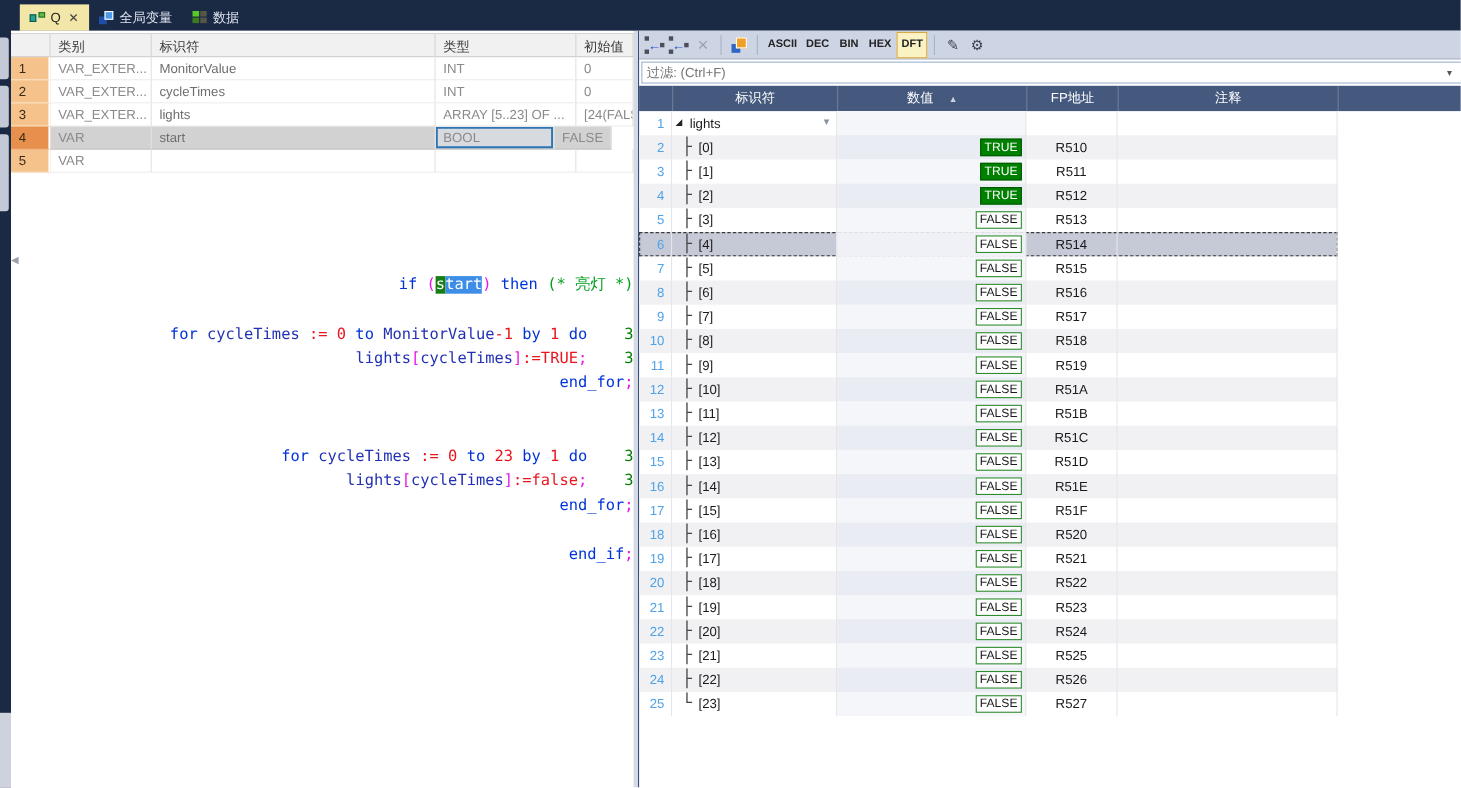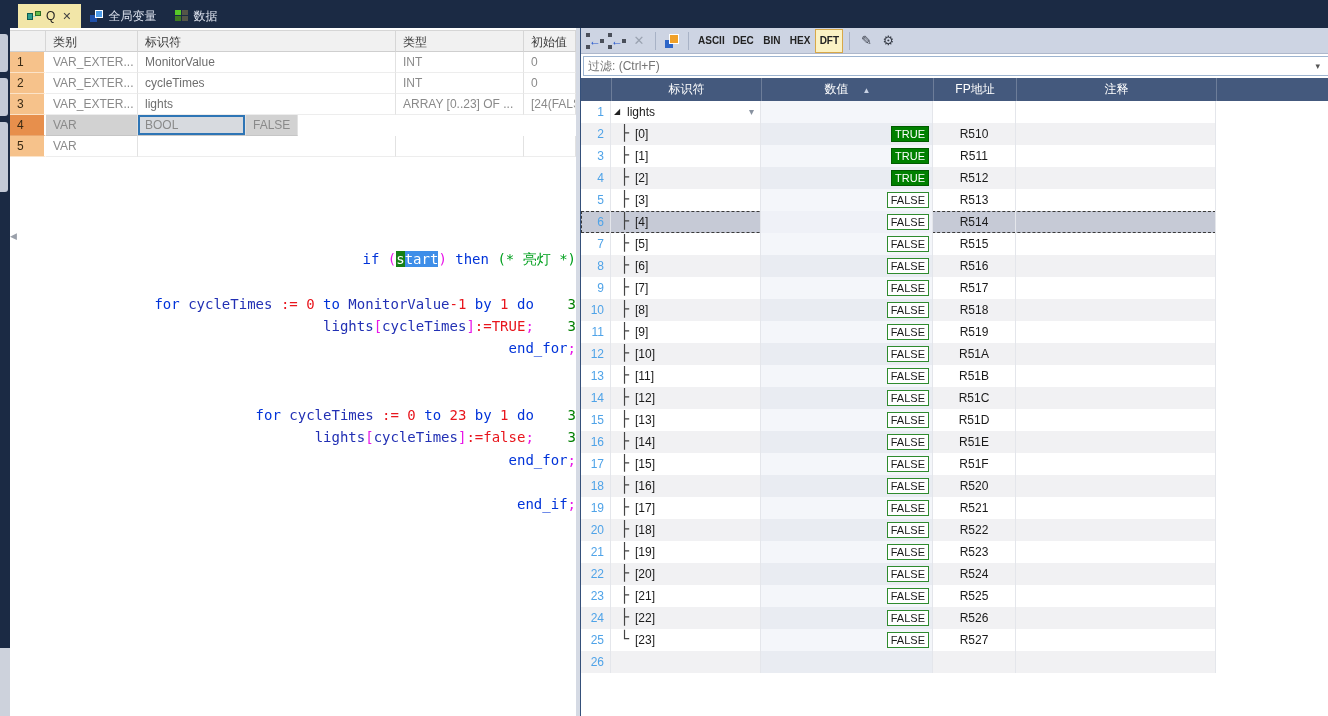--- a/index.html
+++ b/index.html
@@ -170,26 +170,27 @@
         <div class="vg-cell vg-num" style="width: 36px;">2</div>
         <div class="vg-cell vc-cat" style="width: 92px;">VAR_EXTER...</div>
         <div class="vg-cell vc-ident" style="width: 258px;">cycleTimes</div>
         <div class="vg-cell vc-type" style="width: 128px;">INT</div>
         <div class="vg-cell vc-init" style="width: 52px;">0</div>
       </div>
       <div class="vg-row">
         <div class="vg-cell vg-num" style="width: 36px;">3</div>
         <div class="vg-cell vc-cat" style="width: 92px;">VAR_EXTER...</div>
         <div class="vg-cell vc-ident" style="width: 258px;">lights</div>
-        <div class="vg-cell vc-type" style="width: 128px;">ARRAY [0..23] OF ...</div>
+        <div class="vg-cell vc-type" style="width: 128px;">ARRAY [5..23] OF ...</div>
         <div class="vg-cell vc-init" style="width: 52px;">[24(FALS</div>
       </div>
       <div class="vg-row sel">
         <div class="vg-cell vg-num" style="width: 36px;">4</div>
         <div class="vg-cell vc-cat" style="width: 92px;">VAR</div>
+        <div class="vg-cell vc-ident" style="width: 258px;">start</div>
         <div class="vg-cell vc-type" style="width: 108px;">BOOL</div>
         <div class="vg-cell vc-init" style="width: 52px;">FALSE</div>
       </div>
       <div class="vg-row">
         <div class="vg-cell vg-num" style="width: 36px;">5</div>
         <div class="vg-cell vc-cat" style="width: 92px;">VAR</div>
         <div class="vg-cell vc-ident" style="width: 258px;"></div>
         <div class="vg-cell vc-type" style="width: 128px;"></div>
         <div class="vg-cell vc-init" style="width: 52px;"></div>
       </div>
@@ -558,21 +559,14 @@
         <div class="w-cell w-ident">
           <span class="branch">└</span>
           <span class="w-label">[23]</span>
         </div>
         <div class="w-cell w-value">
           <span class="badge false">FALSE</span>
         </div>
         <div class="w-cell w-addr">R527</div>
         <div class="w-cell w-comment"></div>
       </div>
-      <div class="w-row even">
-        <div class="w-cell w-num">26</div>
-        <div class="w-cell w-ident"></div>
-        <div class="w-cell w-value"></div>
-        <div class="w-cell w-addr"></div>
-        <div class="w-cell w-comment"></div>
-      </div>
     </div>
 </div>
 
 </body></html>

